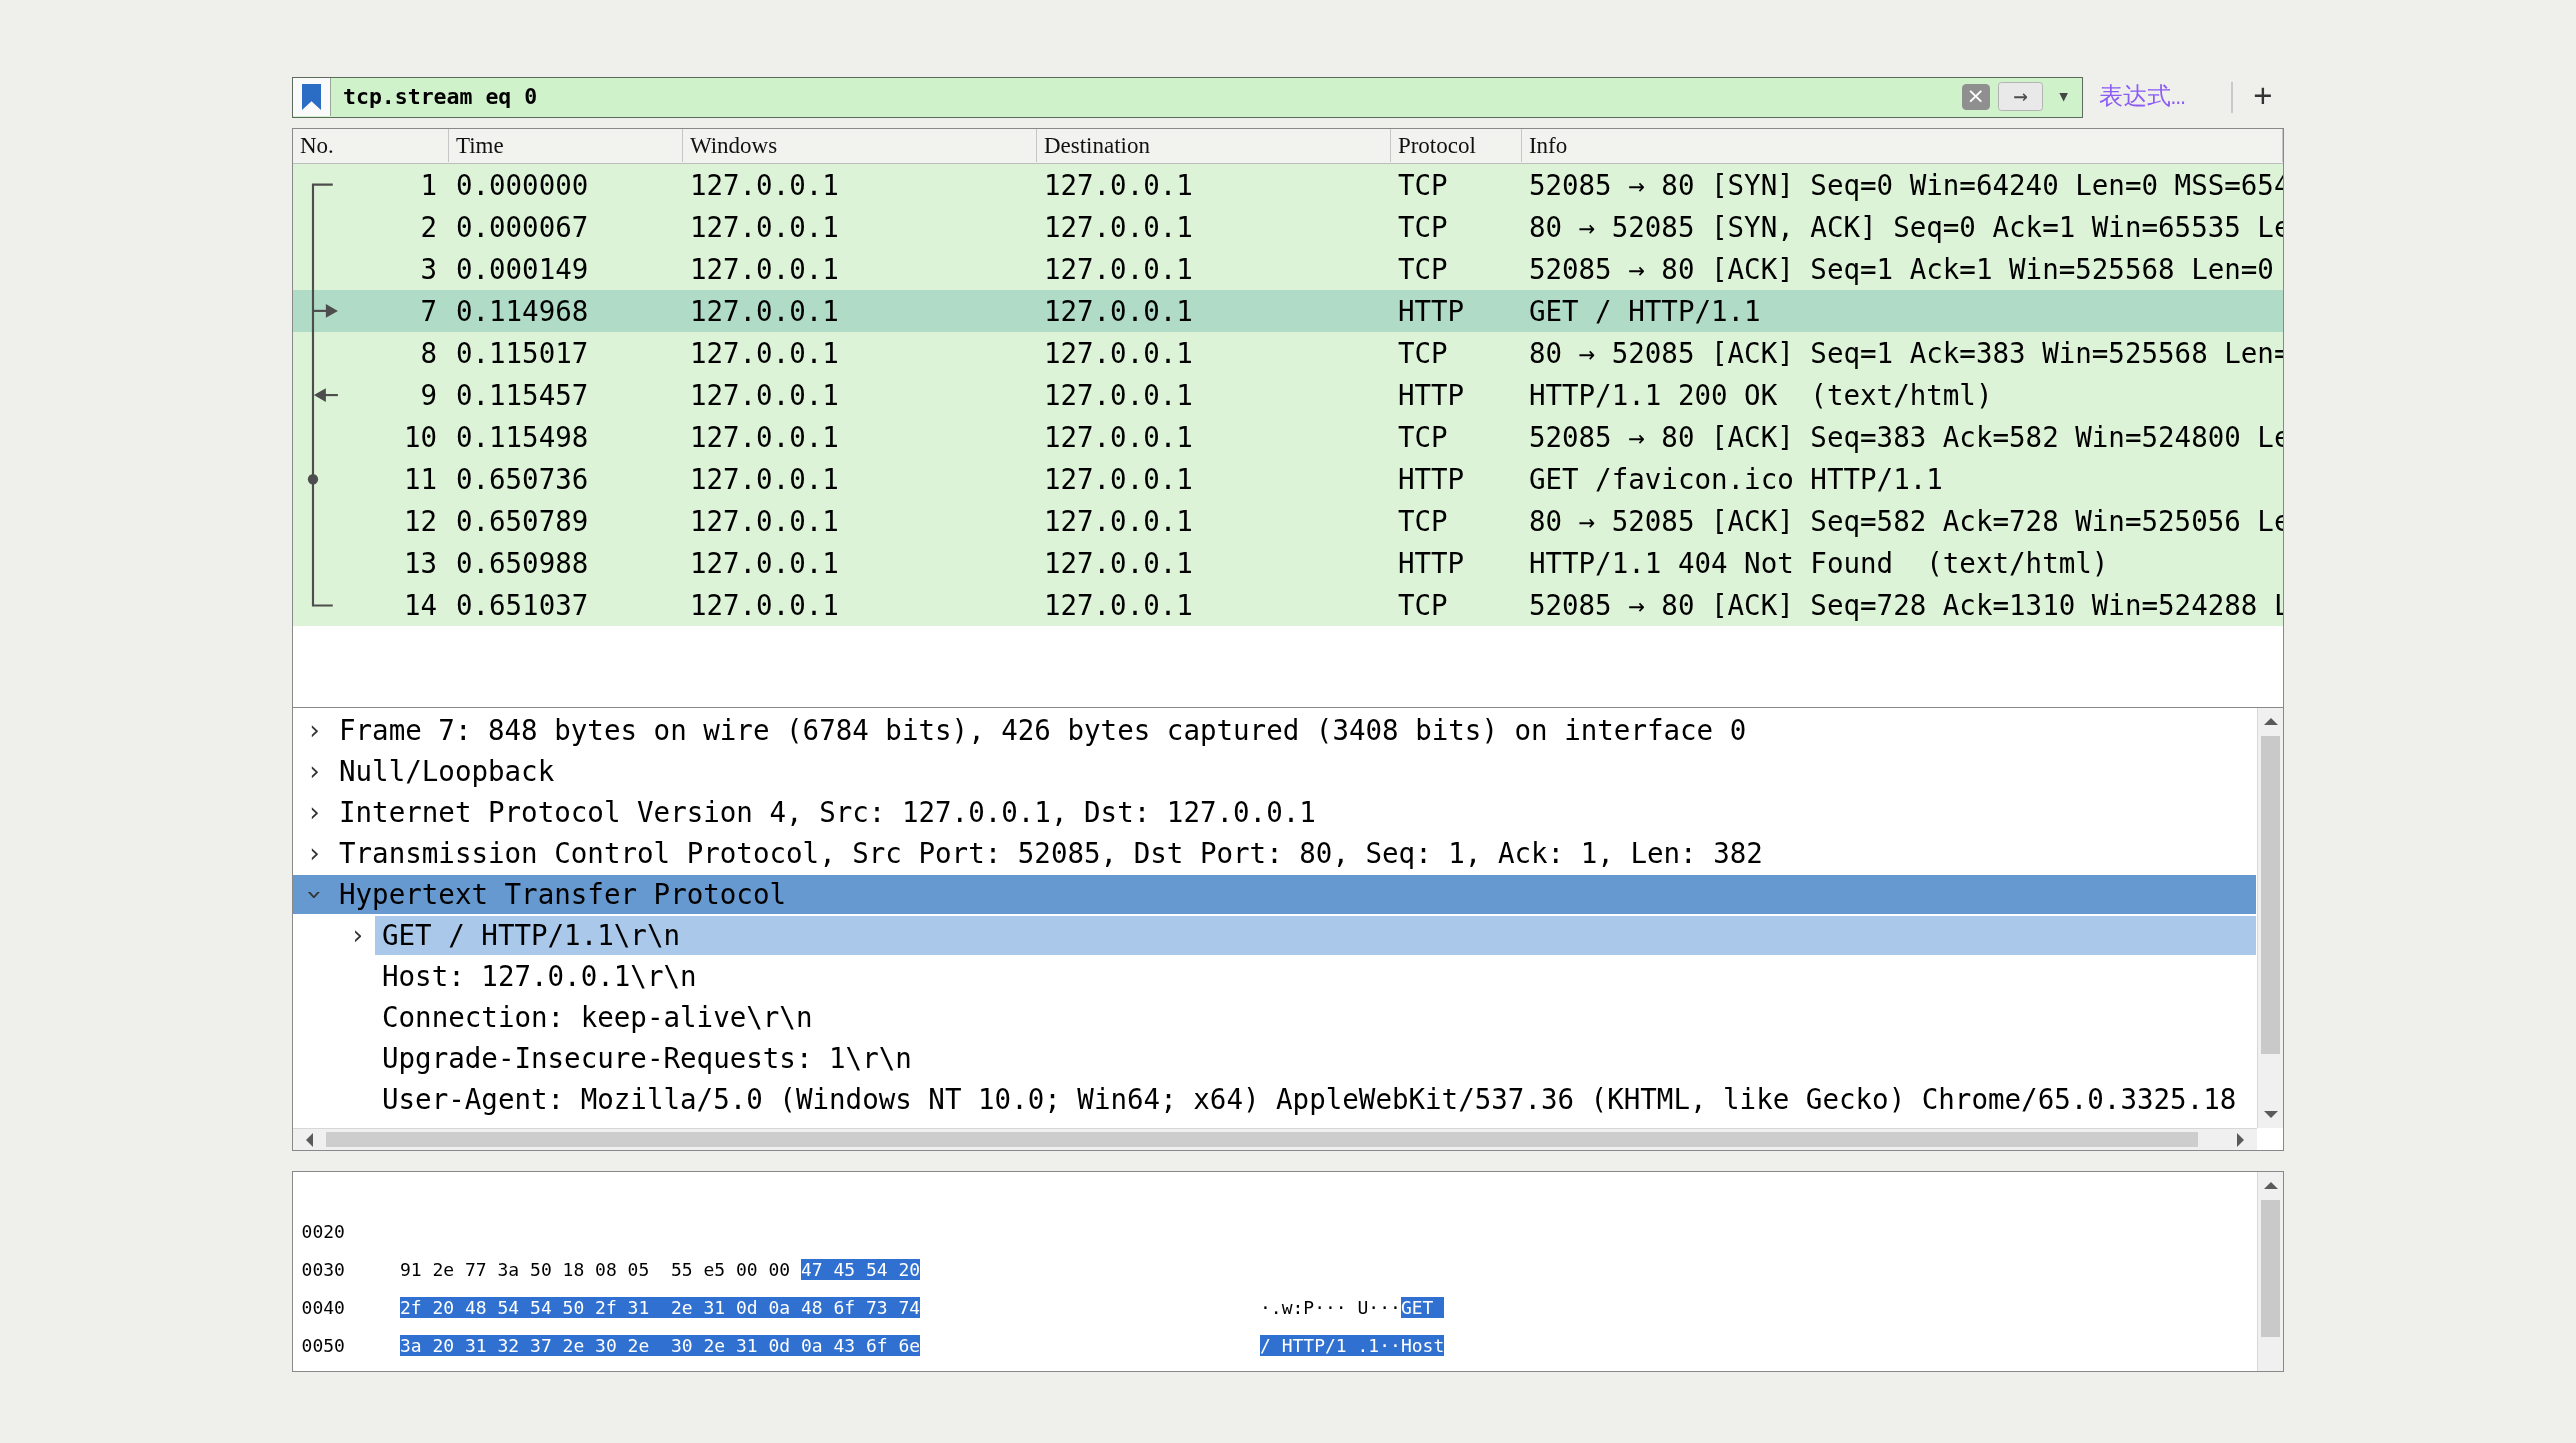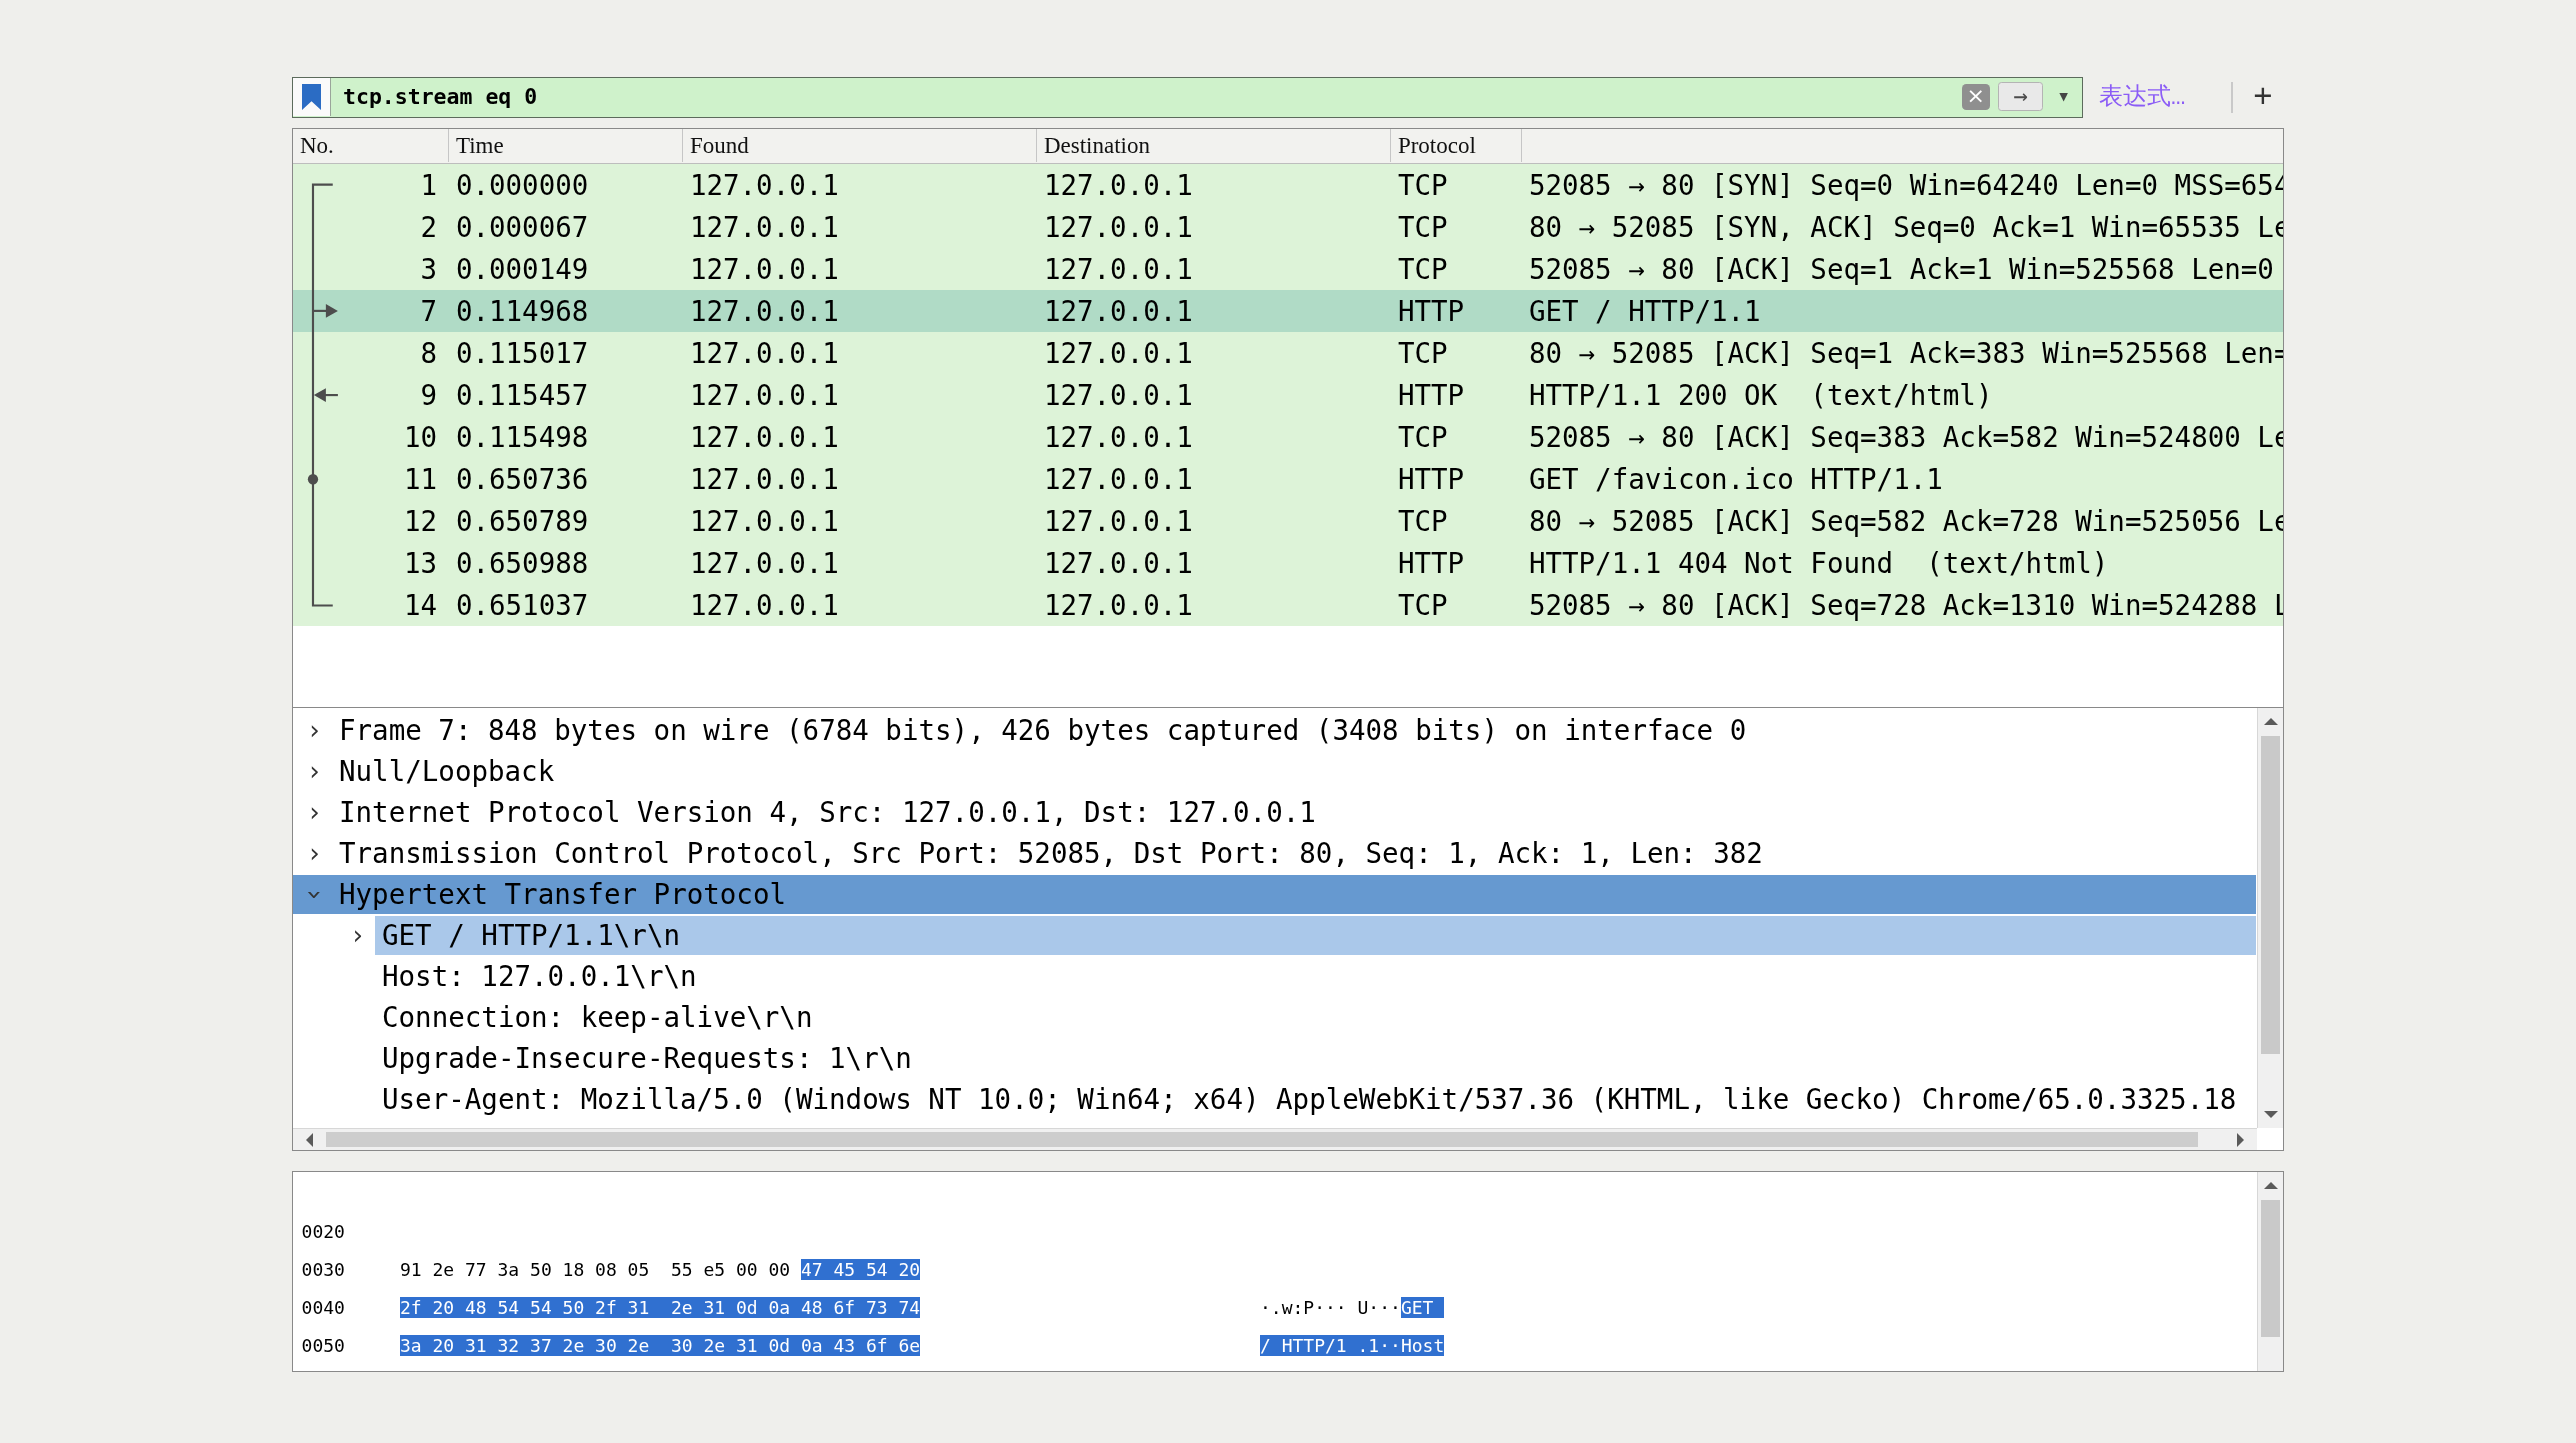--- a/index.html
+++ b/index.html
@@ -109,23 +109,24 @@
       </div>
       <div class="expr-btn">表达式…</div>
       <div class="fb-sep"></div>
       <div class="plus-btn">+</div>
     </div>
 
     <div class="packet-pane">
       <div class="pl-header">
         <div class="hc w-no">No.</div>
         <div class="hc w-time">Time</div>
-        <div class="hc w-src">Found</div>
+        <div class="hc w-src">Windows</div>
         <div class="hc w-dst">Destination</div>
         <div class="hc w-proto">Protocol</div>
+        <div class="hc w-info">Info</div>
       </div>
 
       <div class="pl-rows">
         <div class="pl-row">
           <div class="c no w-no">1</div>
           <div class="c cl w-time">0.000000</div>
           <div class="c cl w-src">127.0.0.1</div>
           <div class="c cl w-dst">127.0.0.1</div>
           <div class="c cl w-proto">TCP</div>
           <div class="c cl w-info">52085 → 80 [SYN] Seq=0 Win=64240 Len=0 MSS=65495</div>

